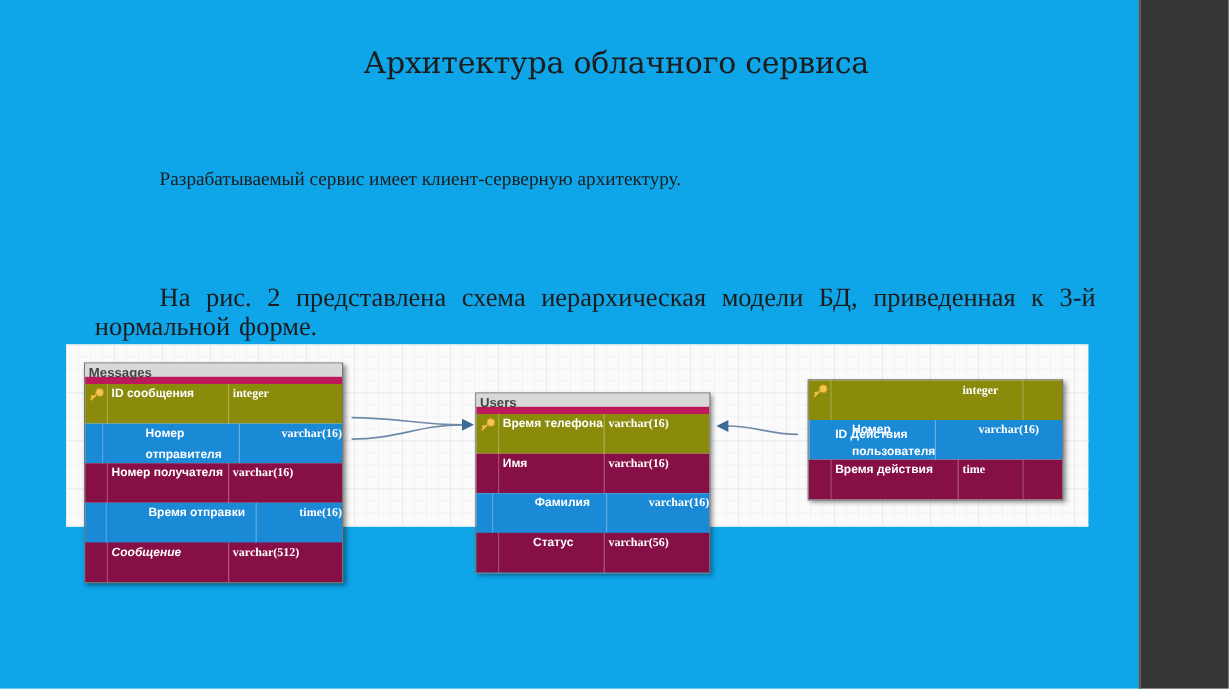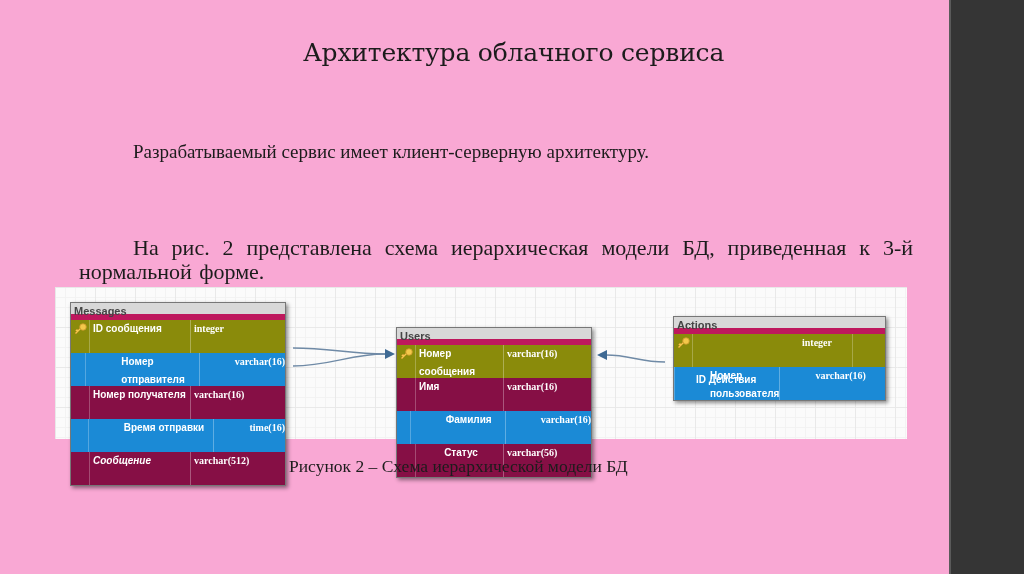--- a/index.html
+++ b/index.html
@@ -1,25 +1,25 @@
 <!DOCTYPE html>
 <html><head>
 <meta charset="utf-8">
 <style>
   * { box-sizing: border-box; margin: 0; padding: 0; }
   html, body { width: 1024px; height: 574px; overflow: hidden; background: #ffffff; }
   body { position: relative; font-family: "Liberation Serif", serif; color: #1a1a1a; }
 
-  .slide { position: absolute; left: 0; top: 0; width: 949px; height: 574px; background: #f9a8d4; padding-left: 44px; }
+  .slide { position: absolute; left: 0; top: 0; width: 949px; height: 574px; background: #0ea5e9; padding-left: 44px; }
   .side-bar { position: absolute; left: 949px; top: 0; width: 75px; height: 574px; background: #353535; border-left: 2px solid #5a5a5a; }
 
   .title { position: absolute; left: 0; width: 1024px; top: 38px; text-align: center; font-family: "DejaVu Serif", serif; font-size: 25px; color: #1c1c1c; letter-spacing: -0.2px; padding-left: 3px; }
   .title span { display: inline-block; }
 
-  .para1 { position: absolute; left: 133px; top: 141px; font-size: 19px; color: #1c1c1c; }
+  .para1 { position: absolute; left: 133px; top: 141px; font-size: 16px; color: #1c1c1c; }
   .para2 { position: absolute; left: 79px; top: 236px; width: 834px; font-size: 22px; line-height: 24px; text-align: justify; text-indent: 54px; color: #1c1c1c; word-spacing: 2px; }
 
   .diagram { position: absolute; left: 55px; top: 287px; width: 852px; height: 152px;
     background-color: #fbfbfb;
     background-image:
       linear-gradient(#e9e9e9 1px, transparent 1px),
       linear-gradient(90deg, #e9e9e9 1px, transparent 1px),
       linear-gradient(#f3f3f3 1px, transparent 1px),
       linear-gradient(90deg, #f3f3f3 1px, transparent 1px);
     background-size: 40px 40px, 40px 40px, 10px 10px, 10px 10px; }
@@ -88,65 +88,69 @@
 
   <div class="tbl" style="left:396px; top:327px; width:196px;">
     <div class="tbl-head">Users</div>
     <div class="tbl-row r-olive">
       <div class="key">
           <svg class="key-icon" viewBox="0 0 13 12">
             <circle cx="9" cy="4" r="3.3" fill="#f4c84a" stroke="#c9962a" stroke-width="0.8"></circle>
             <path d="M7 6 L2 11 L1 10 L2.5 8.5 L1.5 7.5 L3 6 L4 7 L5.5 5.5 Z" fill="#f4c84a" stroke="#c9962a" stroke-width="0.6"></path>
           </svg>
         </div>
-      <div class="name" style="width:88px;">Номер сообщения</div>
+      <div class="name" style="width:88px;">Время телефона</div>
       <div class="type">varchar(16)</div>
     </div>
     <div class="tbl-row r-wine">
       <div class="key"></div>
       <div class="name" style="width:88px;">Имя</div>
       <div class="type">varchar(16)</div>
     </div>
     <div class="tbl-row r-blue">
       <div class="key"></div>
       <div class="name" style="width:88px;">Фамилия</div>
       <div class="type">varchar(16)</div>
     </div>
     <div class="tbl-row r-wine">
       <div class="key"></div>
       <div class="name" style="width:88px;text-align:center;">Статус</div>
       <div class="type">varchar(56)</div>
     </div>
   </div>
 
   <div class="tbl" style="left:673px; top:316px; width:213px;">
-    <div class="tbl-head">Actions</div>
     <div class="tbl-row r-olive">
       <div class="key">
           <svg class="key-icon" viewBox="0 0 13 12">
             <circle cx="9" cy="4" r="3.3" fill="#f4c84a" stroke="#c9962a" stroke-width="0.8"></circle>
             <path d="M7 6 L2 11 L1 10 L2.5 8.5 L1.5 7.5 L3 6 L4 7 L5.5 5.5 Z" fill="#f4c84a" stroke="#c9962a" stroke-width="0.6"></path>
           </svg>
         </div>
       <div class="name" style="width:106px;margin-top:37px;">ID Действия</div>
       <div class="type" style="width:53px;">integer</div>
       <div class="extra"></div>
     </div>
     <div class="tbl-row r-blue">
       <div class="key"></div>
       <div class="name" style="width:106px;">Номер пользователя</div>
       <div class="type" style="width:53px;">varchar(16)</div>
       <div class="extra"></div>
     </div>
+    <div class="tbl-row r-wine">
+      <div class="key"></div>
+      <div class="name" style="width:106px;">Время действия</div>
+      <div class="type" style="width:53px;">time</div>
+      <div class="extra"></div>
+    </div>
   </div>
 
   <svg class="arrows" viewBox="0 0 1024 574">
     <path d="M293 348 C 330 348, 350 354, 385 354" fill="none" stroke="#6f8aa6" stroke-width="1.4"></path>
     <path d="M293 366 C 330 366, 350 354, 385 354" fill="none" stroke="#6f8aa6" stroke-width="1.4"></path>
     <polygon points="385,349 395,354 385,359" fill="#3f6a94"></polygon>
     <path d="M665 362 C 640 362, 630 355, 606 355" fill="none" stroke="#6f8aa6" stroke-width="1.4"></path>
     <polygon points="607,350 597,355 607,360" fill="#3f6a94"></polygon>
   </svg>
 
-  <div class="caption">Рисунок 2 – Схема иерархической модели БД</div>
 </div>
 
 <div class="side-bar"></div>
 
 </body></html>

